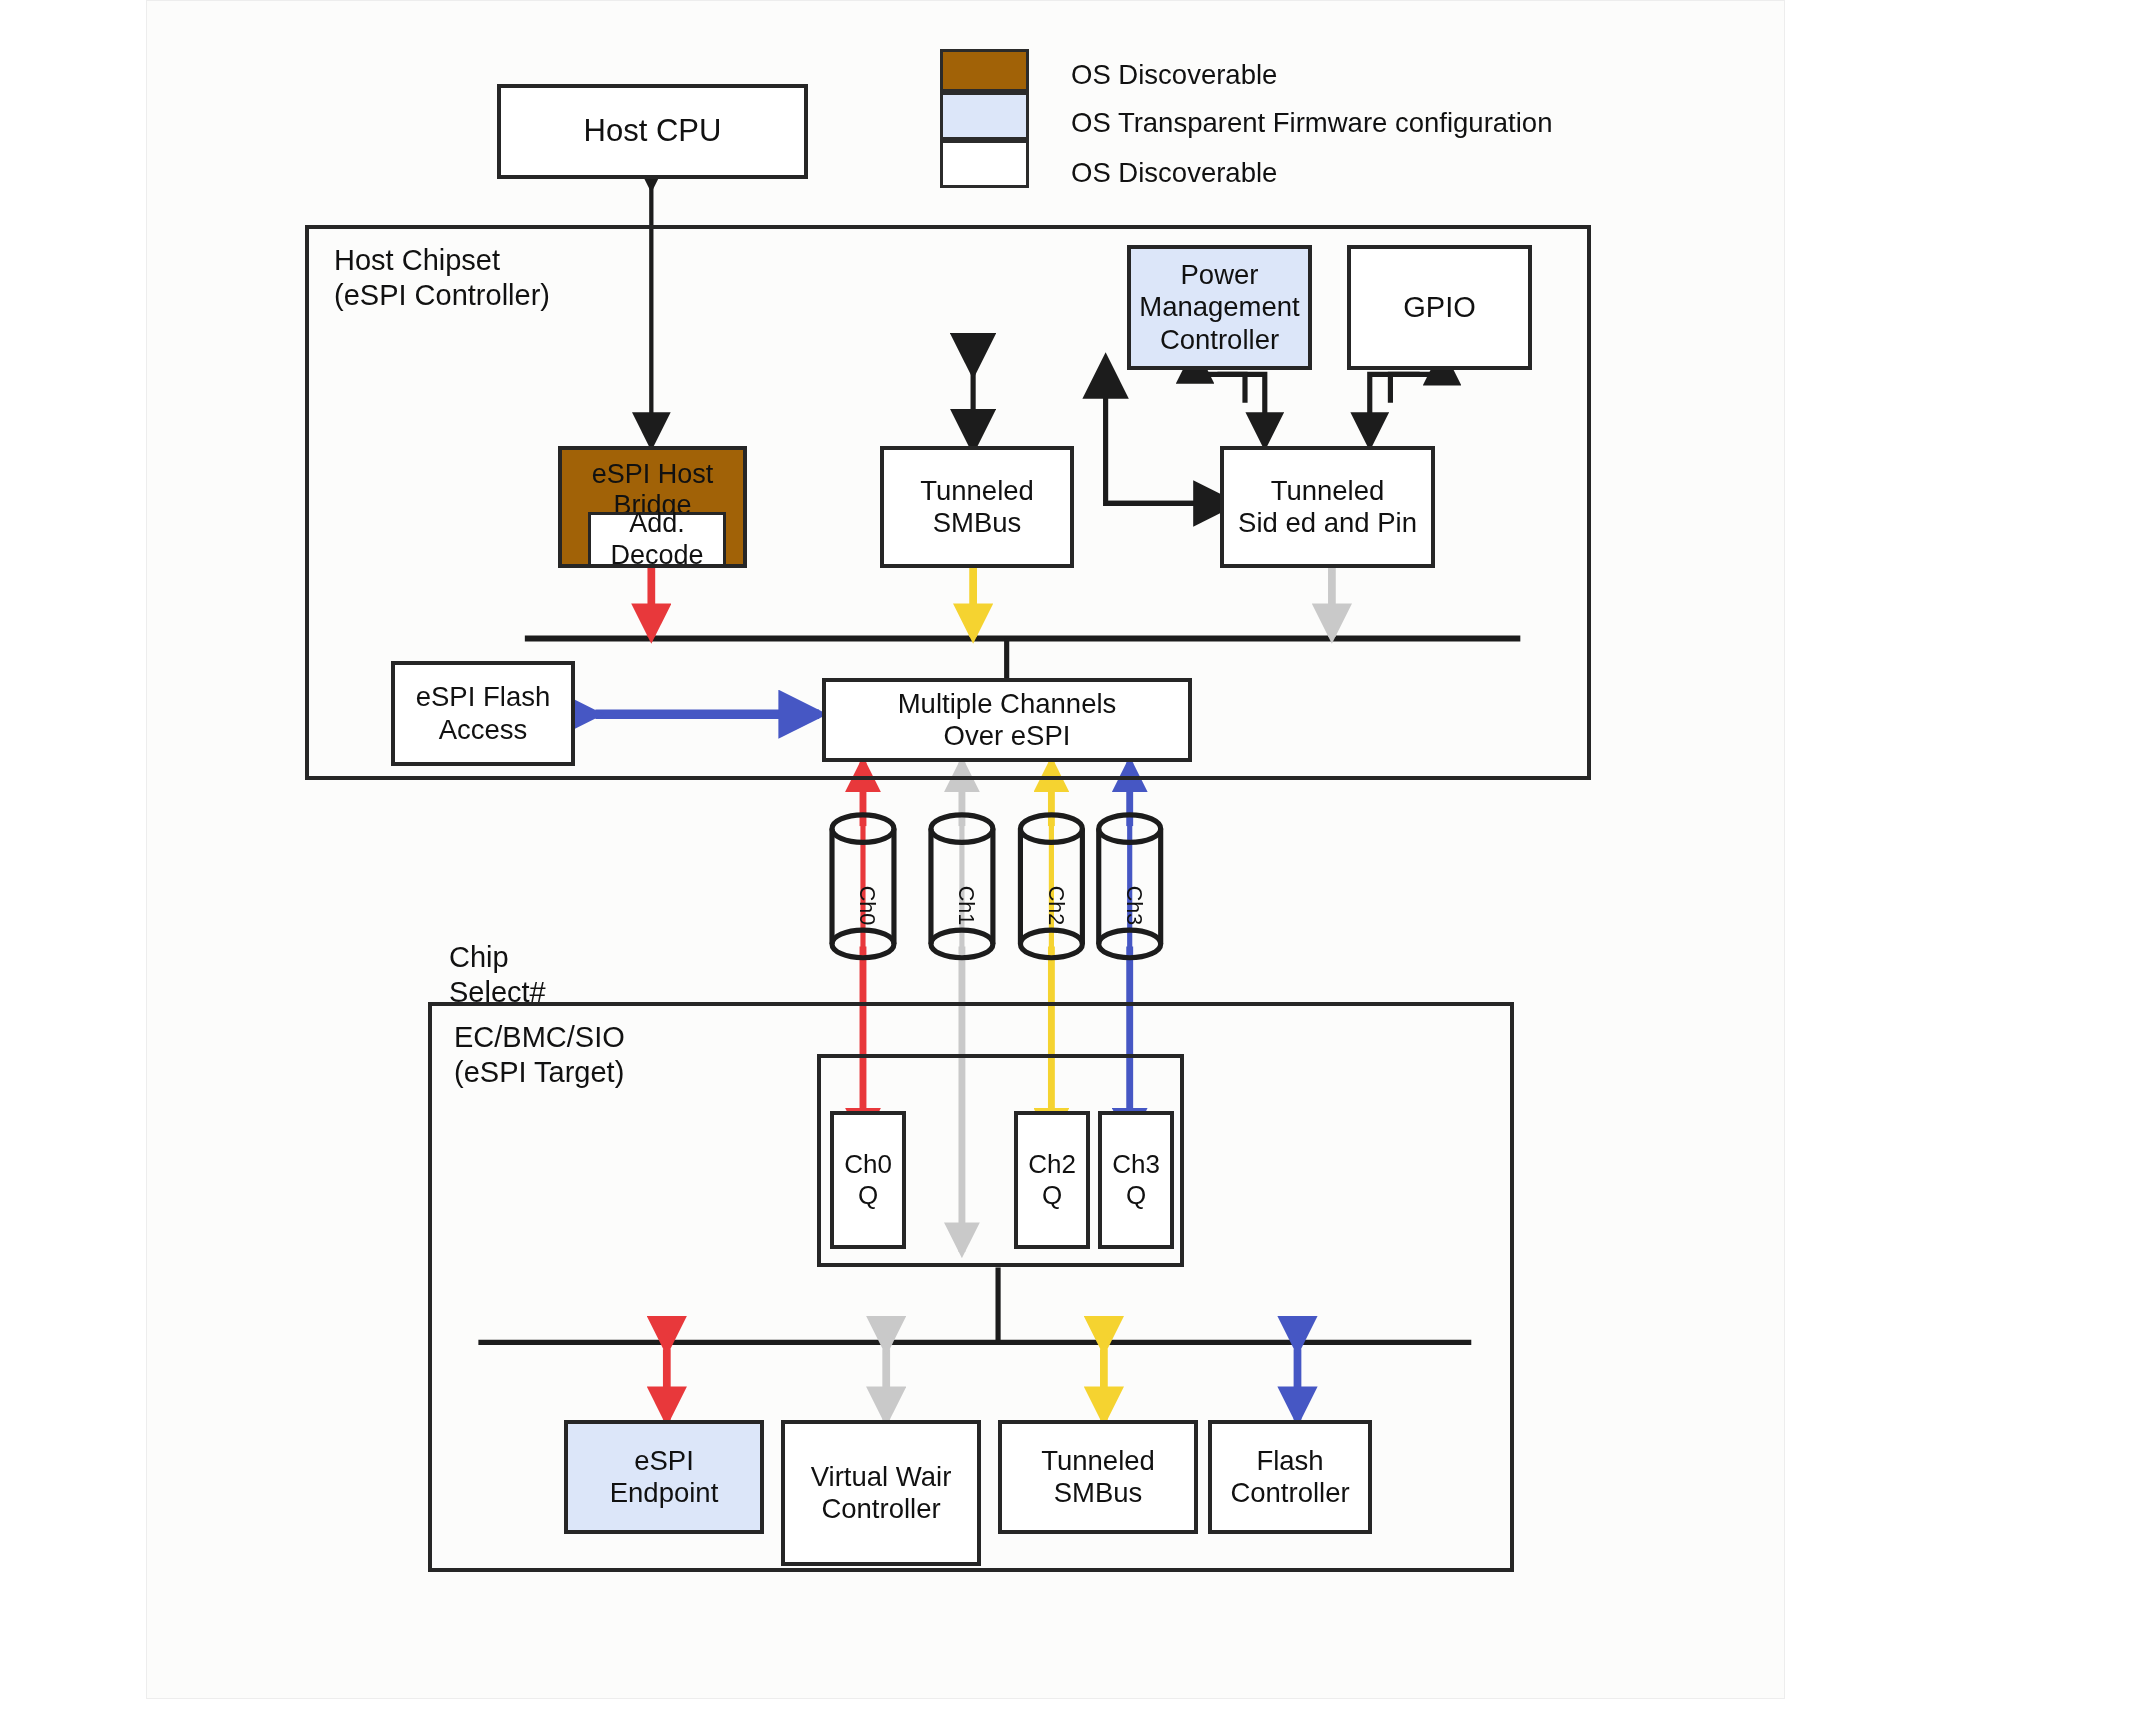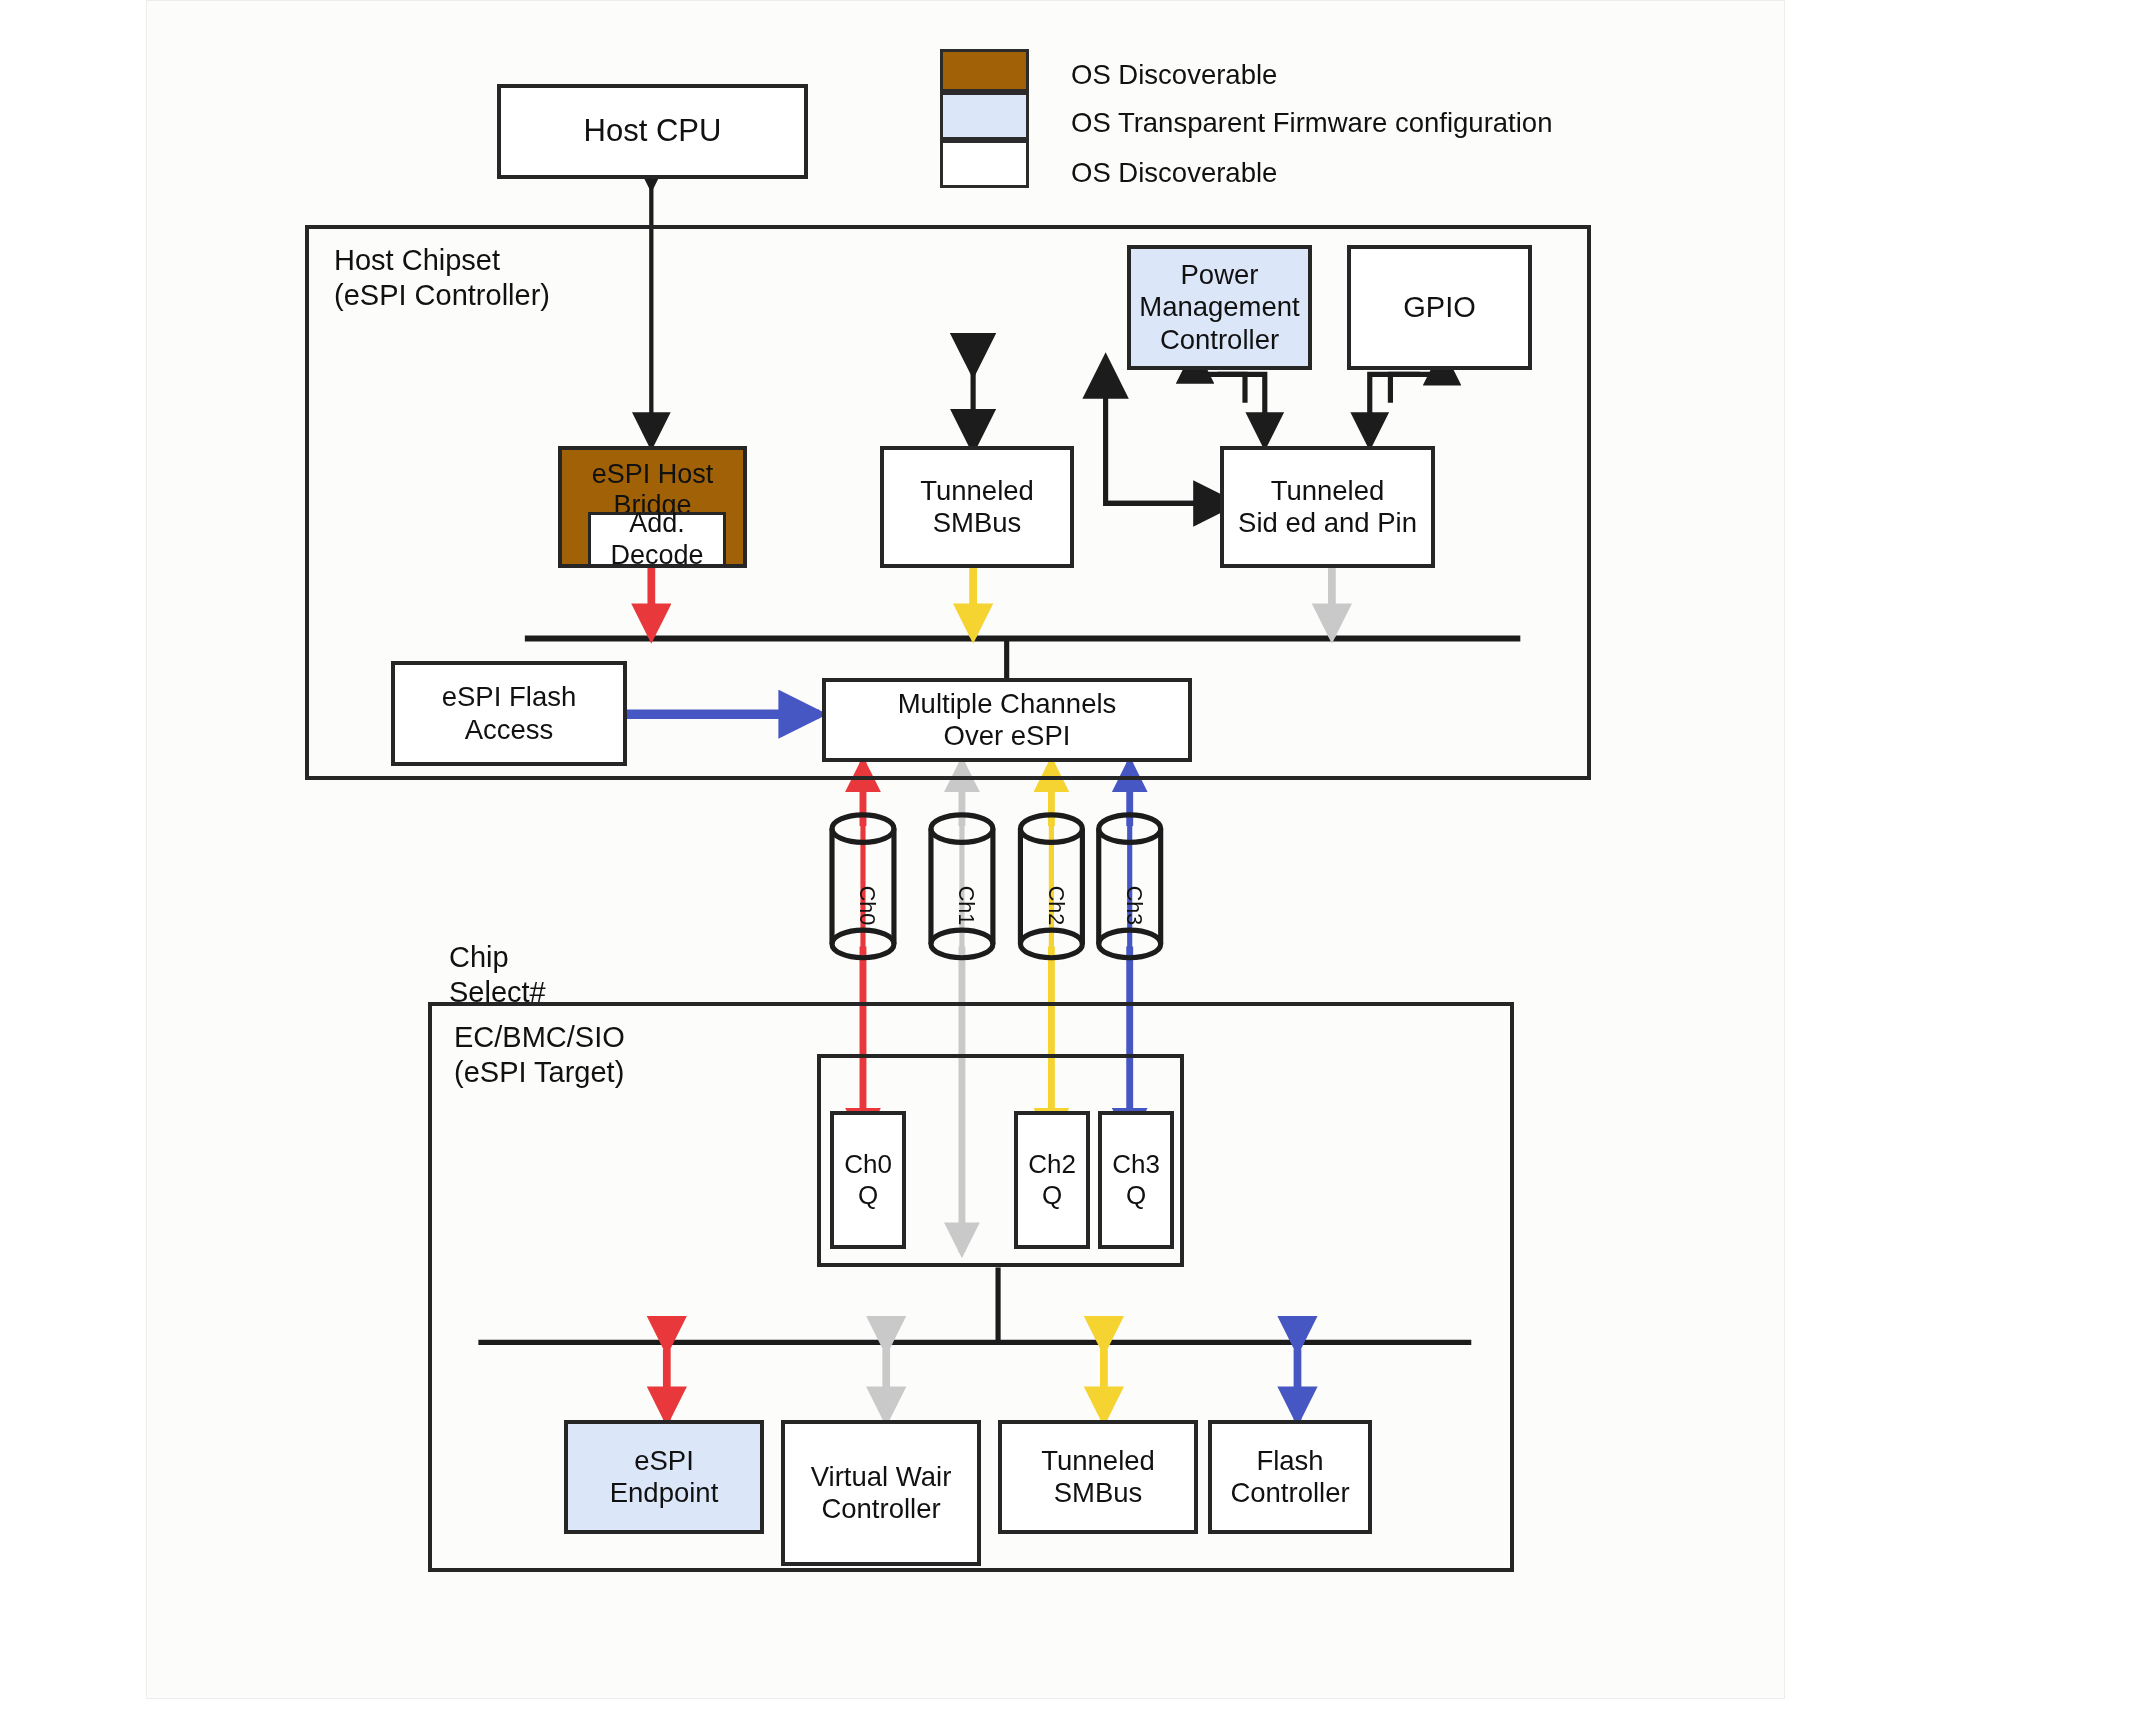--- a/index.html
+++ b/index.html
@@ -188,21 +188,21 @@
   </div>
 
   <div class="node t32" style="left:880px;top:446px;width:194px;height:122px;">
     <span>Tunneled<br>SMBus</span>
   </div>
 
   <div class="node t32" style="left:1220px;top:446px;width:215px;height:122px;">
     <span>Tunneled<br>Sid ed and Pin</span>
   </div>
 
-  <div class="node t32" style="left:391px;top:661px;width:236px;height:105px;">
+  <div class="node t32" style="left:391px;top:661px;width:184px;height:105px;">
     <span>eSPI Flash<br>Access</span>
   </div>
 
   <div class="node t32" style="left:822px;top:678px;width:370px;height:84px;">
     <span>Multiple Channels<br>Over eSPI</span>
   </div>
 
   <div class="cyl-label" style="left:847px;top:893px;">Ch0</div>
   <div class="cyl-label" style="left:946px;top:893px;">Ch1</div>
   <div class="cyl-label" style="left:1036px;top:893px;">Ch2</div>

